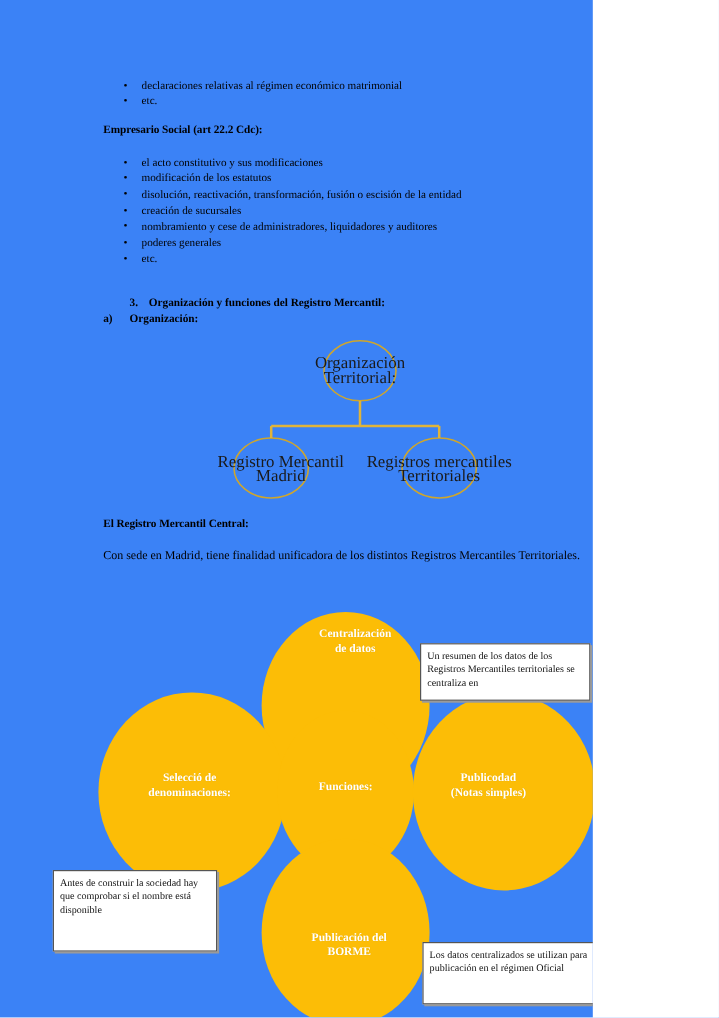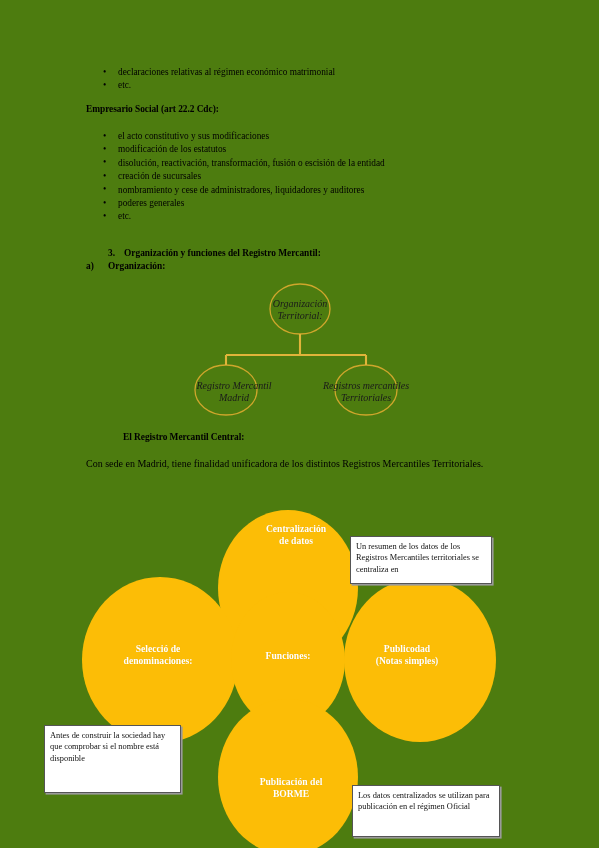--- a/index.html
+++ b/index.html
@@ -7,23 +7,23 @@
     margin: 0;
     padding: 0;
     background: #ffffff;
   }
   body {
     font-family: "Liberation Serif", "DejaVu Serif", serif;
     color: #000000;
   }
   #page {
     position: relative;
-    width: 599px;
+    width: 494px;
     height: 848px;
-    background: #4d7c0f;
+    background: #3b82f6;
     overflow: hidden;
   }
 
   
   .doc-body {
     position: absolute;
     left: 0;
     top: 0;
     width: 599px;
   }
@@ -51,21 +51,21 @@
   .bullet-group-2 { position: absolute; left: 82px; top: 130px; width: 440px; }
 
   .head-bold {
     position: absolute;
     font-weight: bold;
     font-size: 9.4px;
     line-height: 13px;
     letter-spacing: -0.05px;
   }
   .h-empresario { left: 86px; top: 103px; }
-  .h-rmc        { left: 86px; top: 431px; margin-left: 37px; }
+  .h-rmc        { left: 86px; top: 431px; }
 
   .num-head {
     position: absolute;
     left: 108px;
     top: 247px;
     font-weight: bold;
     font-size: 9.4px;
     line-height: 13px;
   }
   .num-head .num { display: inline-block; width: 16px; }
@@ -95,25 +95,24 @@
     position: absolute;
     left: 150px;
     top: 280px;
     width: 300px;
     height: 140px;
   }
   .tree svg { display: block; }
   .tree-label {
     position: absolute;
     text-align: center;
-    font-size: 10px;
+    font-size: 14px;
     line-height: 11.6px;
     color: #1a1a1a;
     white-space: nowrap;
-    font-style: italic;
   }
   .tl-root { left: 52px;  top: 18px;  width: 196px; }
   .tl-left { left: -14px; top: 100px; width: 196px; }
   .tl-right{ left: 118px; top: 100px; width: 196px; }
 
   
   .wheel {
     position: absolute;
     left: 0;
     top: 470px;

